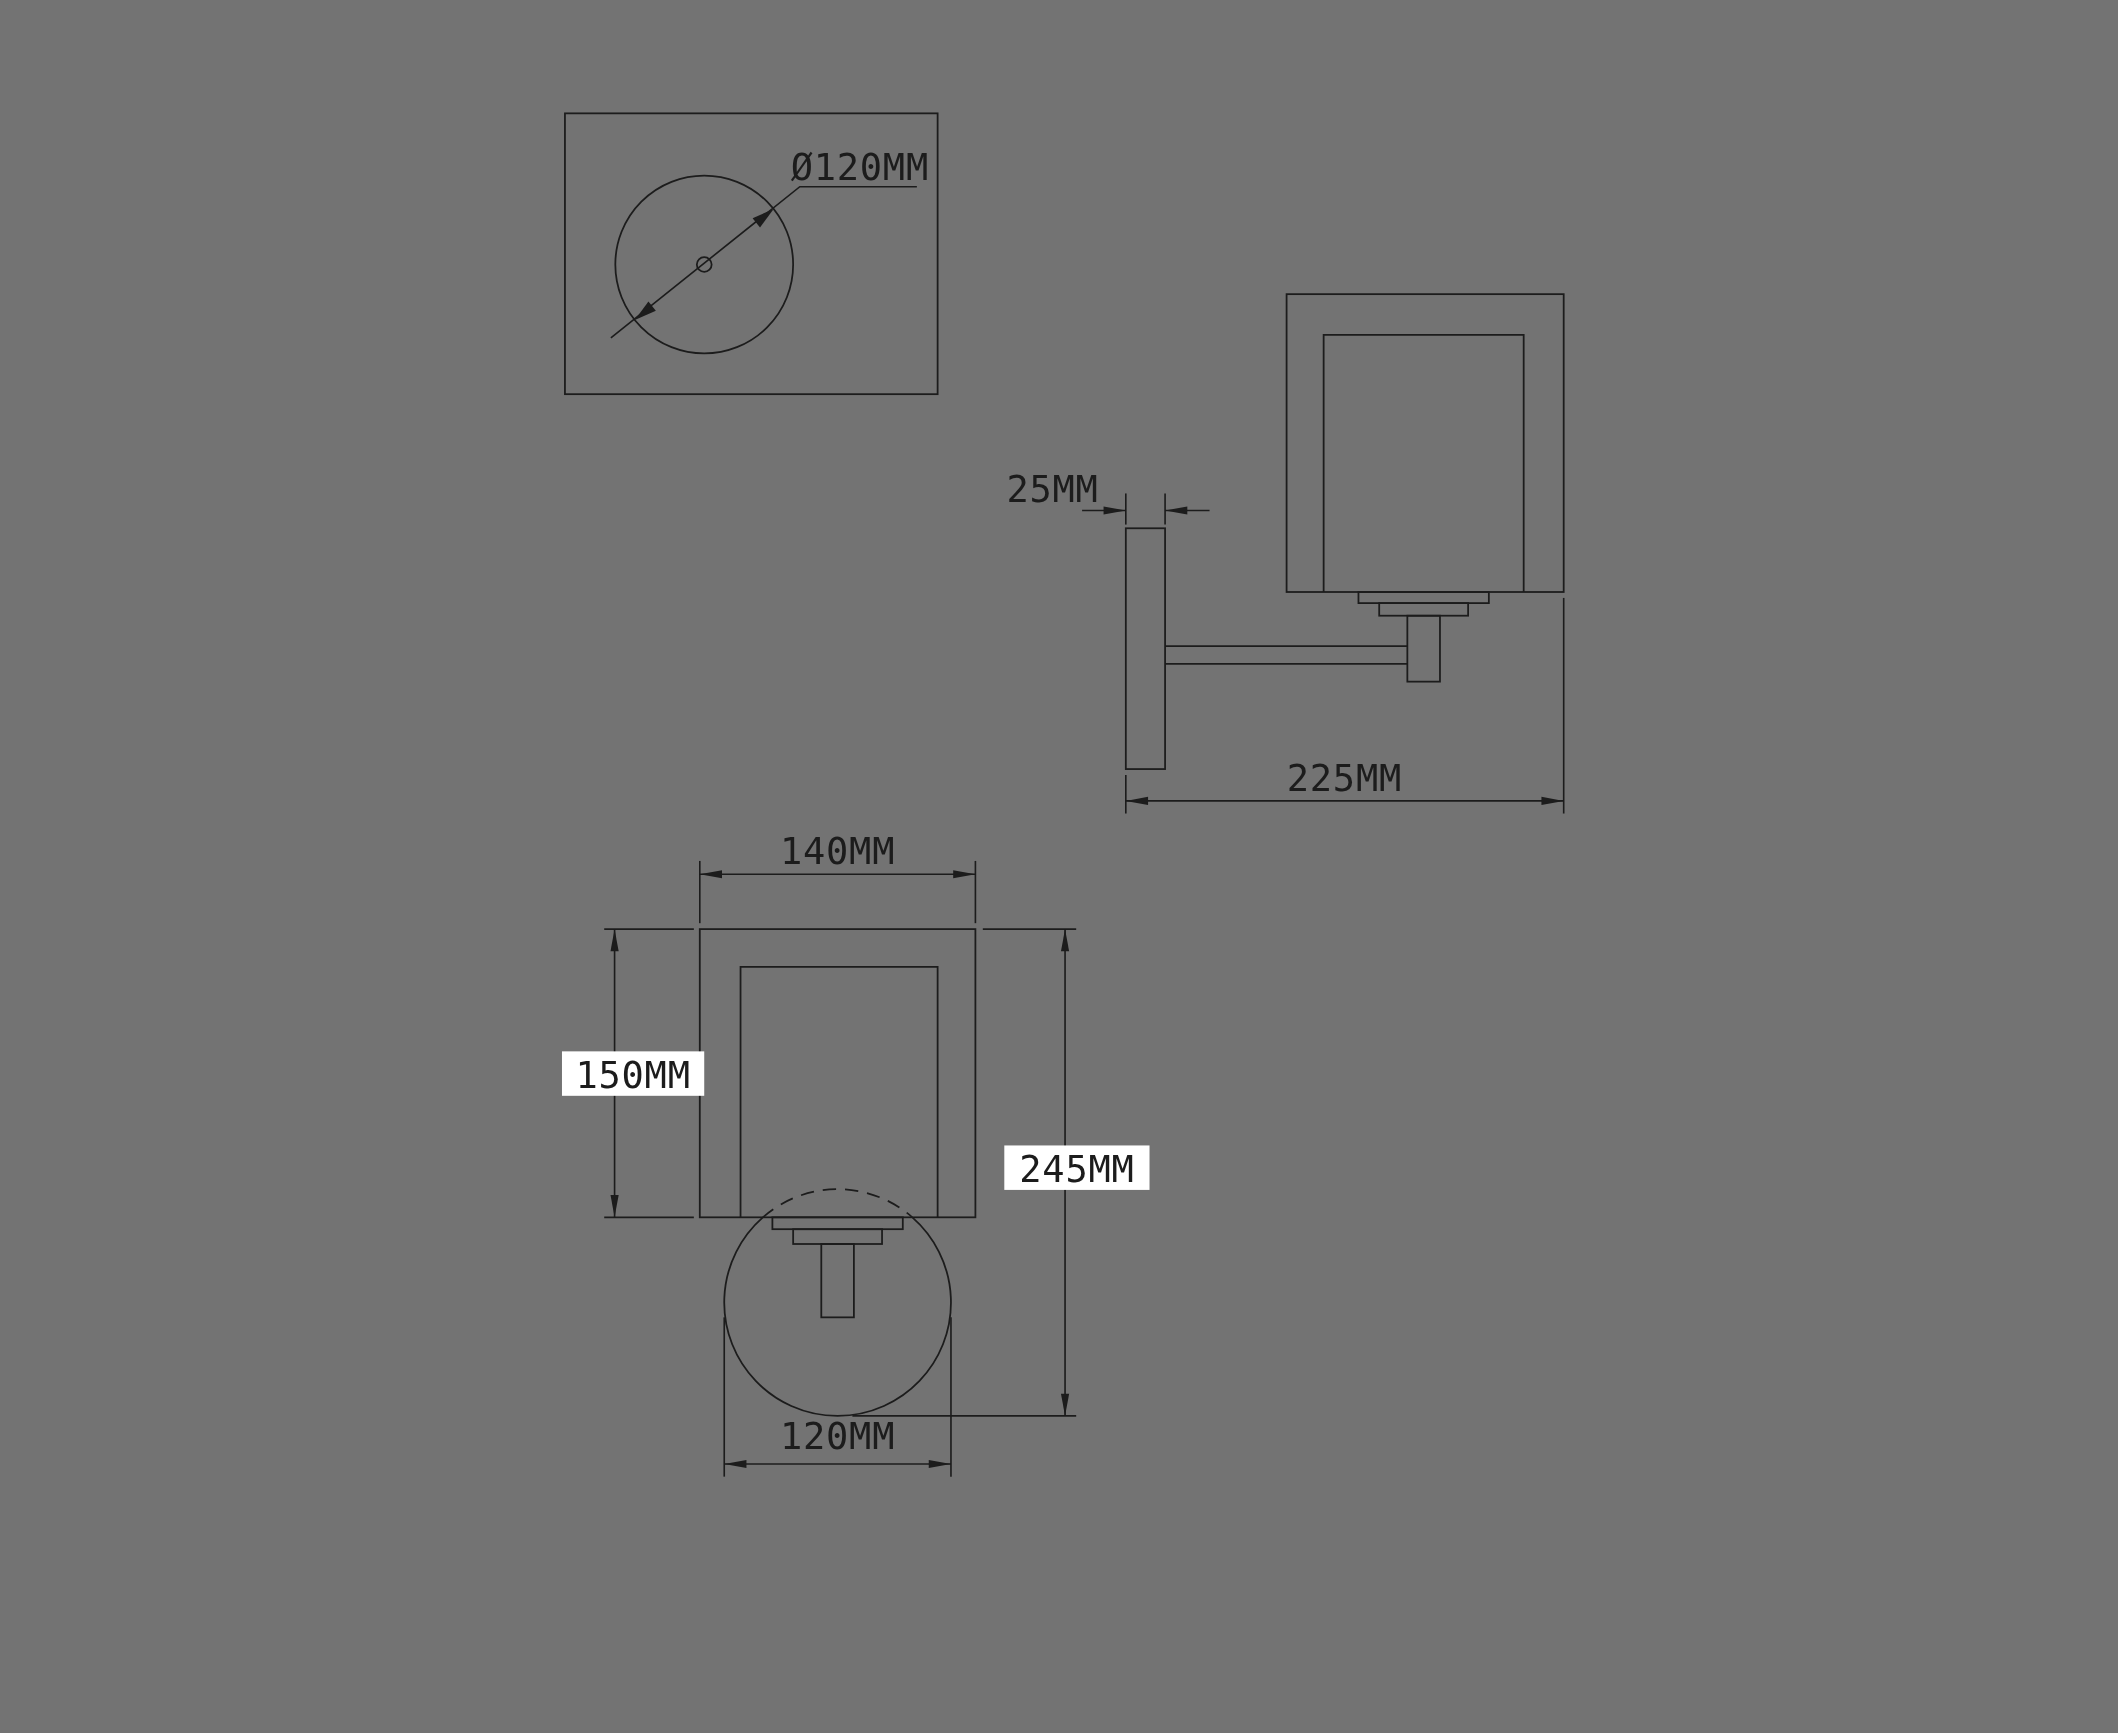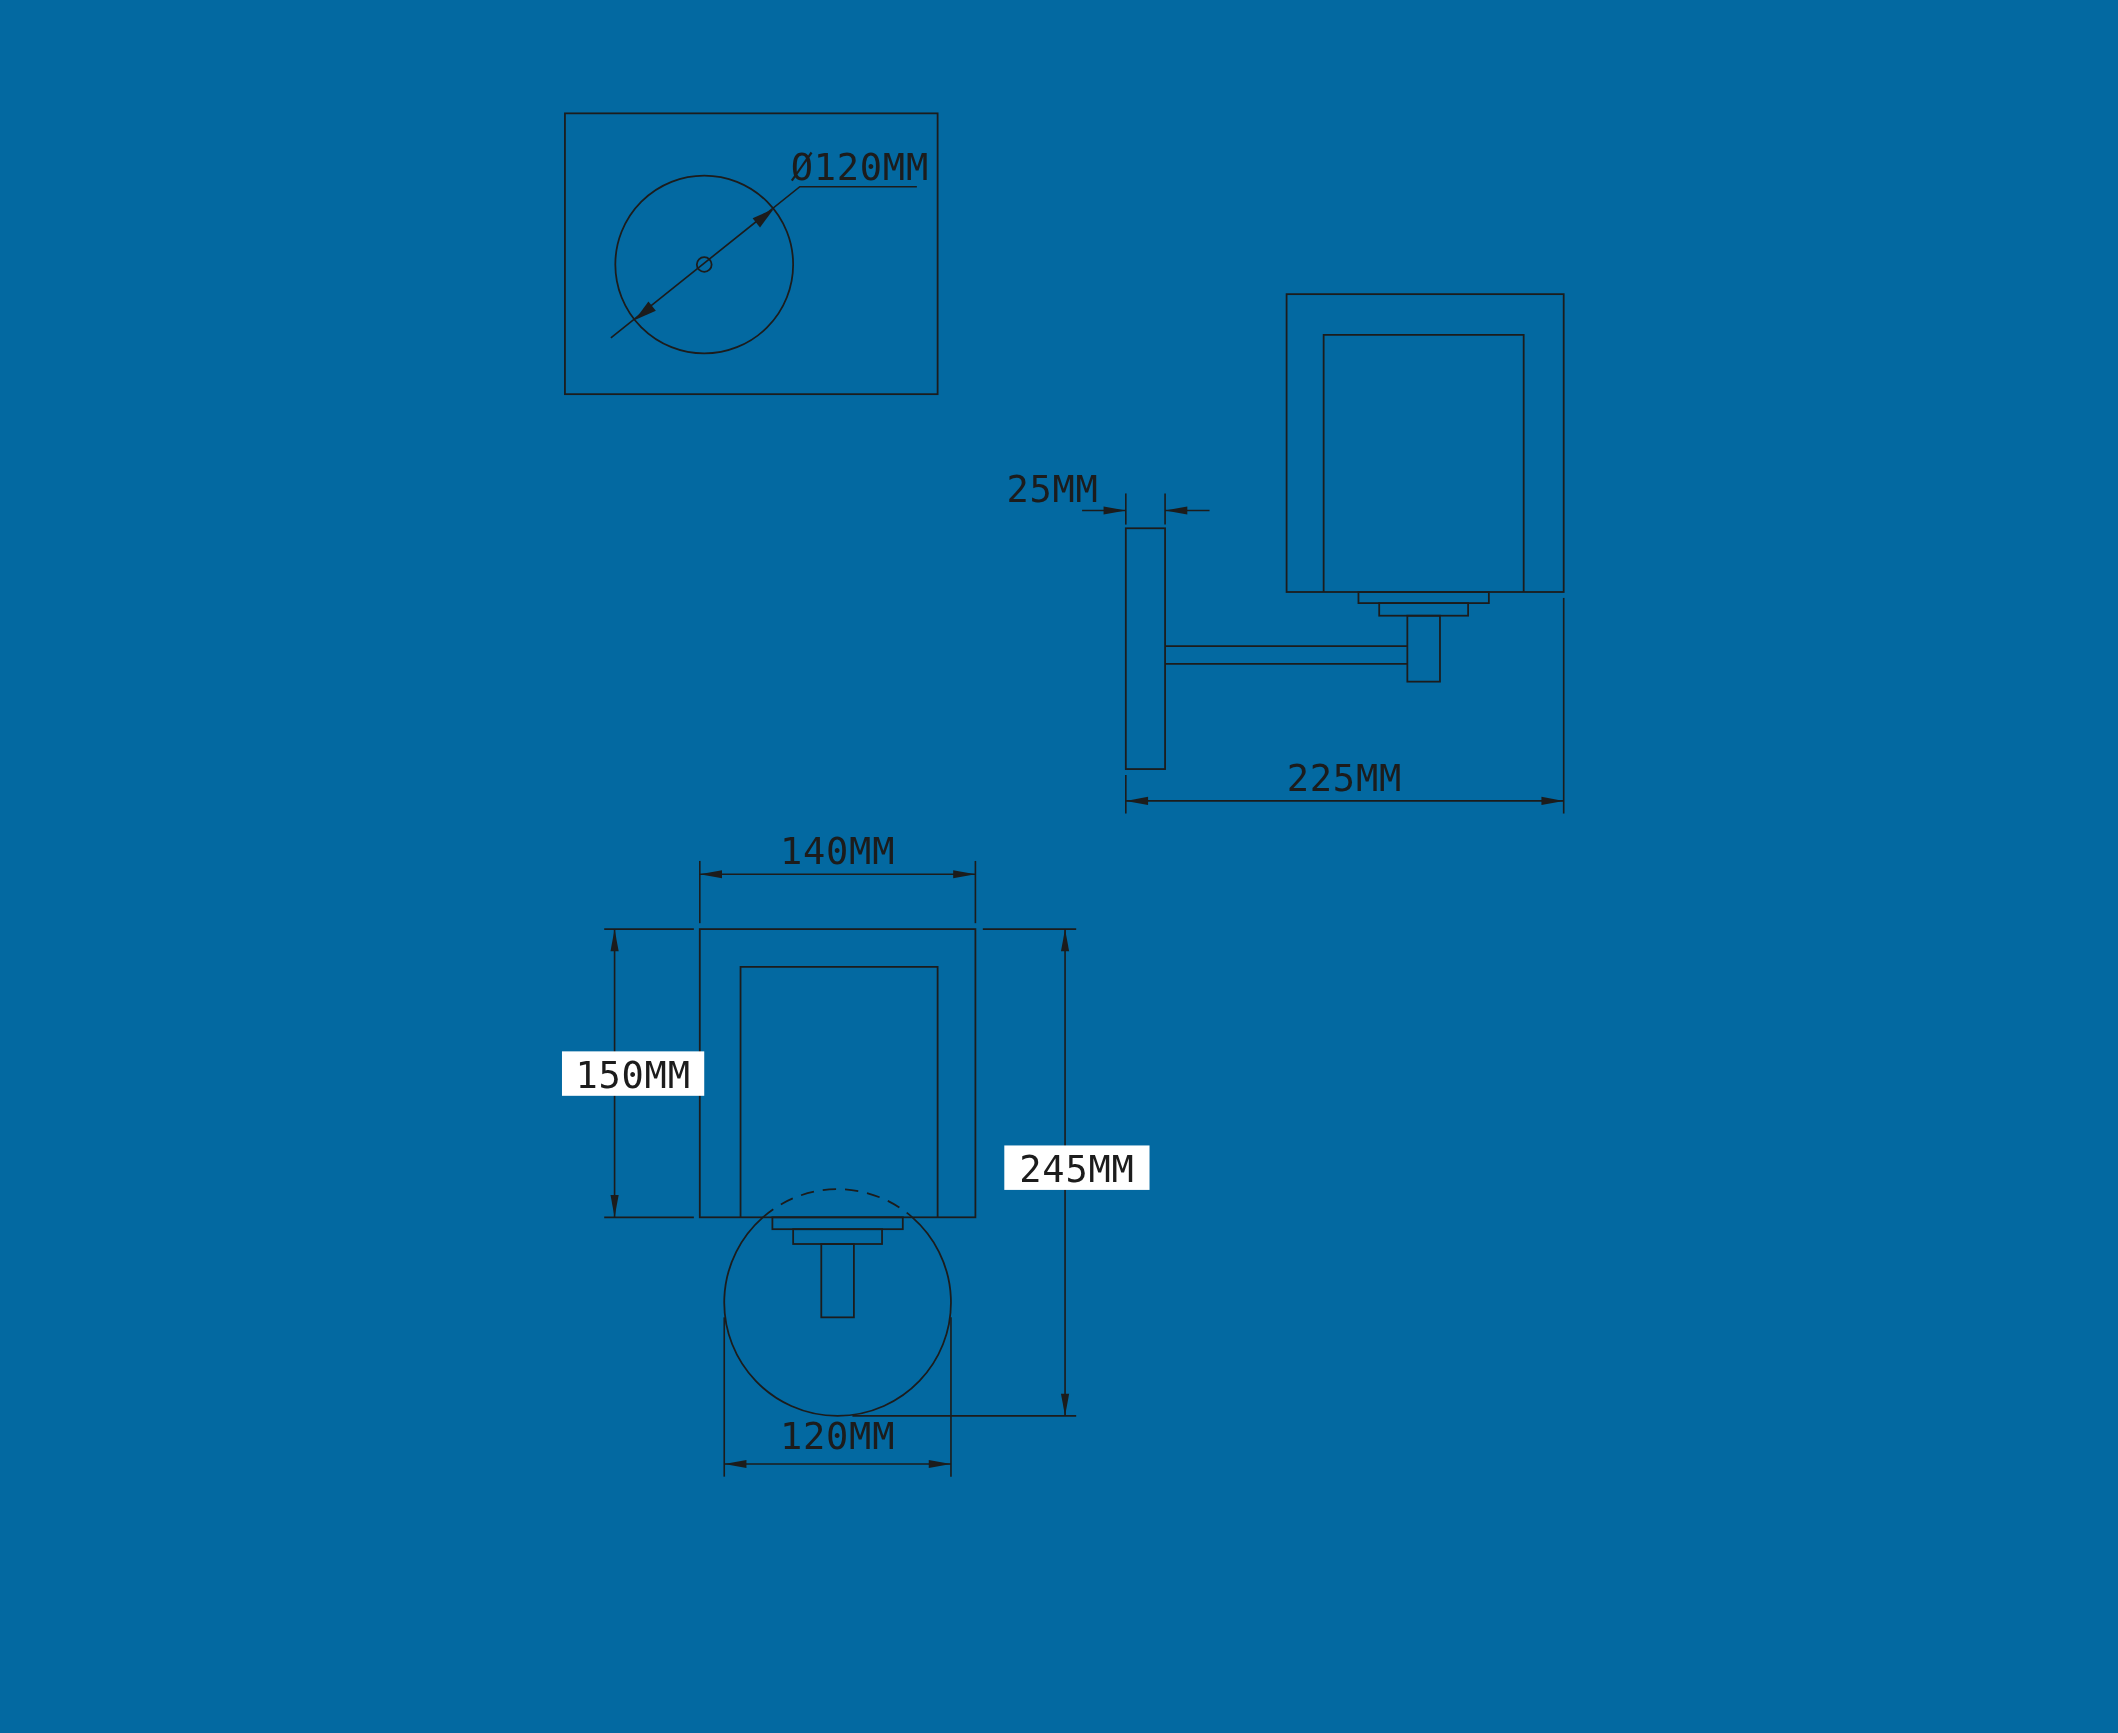--- a/index.html
+++ b/index.html
@@ -9,21 +9,21 @@
   }
   body {
     width: 2119px;
     height: 1733px;
     font-family: "DejaVu Sans Mono", "Liberation Mono", monospace;
   }
   .drawing-root {
     width: 2119px;
     height: 1733px;
     position: relative;
-    background: #0369a1;
+    background: #737373;
   }
   svg {
     display: block;
   }
   .ln {
     fill: none;
     stroke: #1c1c1c;
     stroke-width: 2.4;
     stroke-linecap: butt;
     stroke-linejoin: miter;

